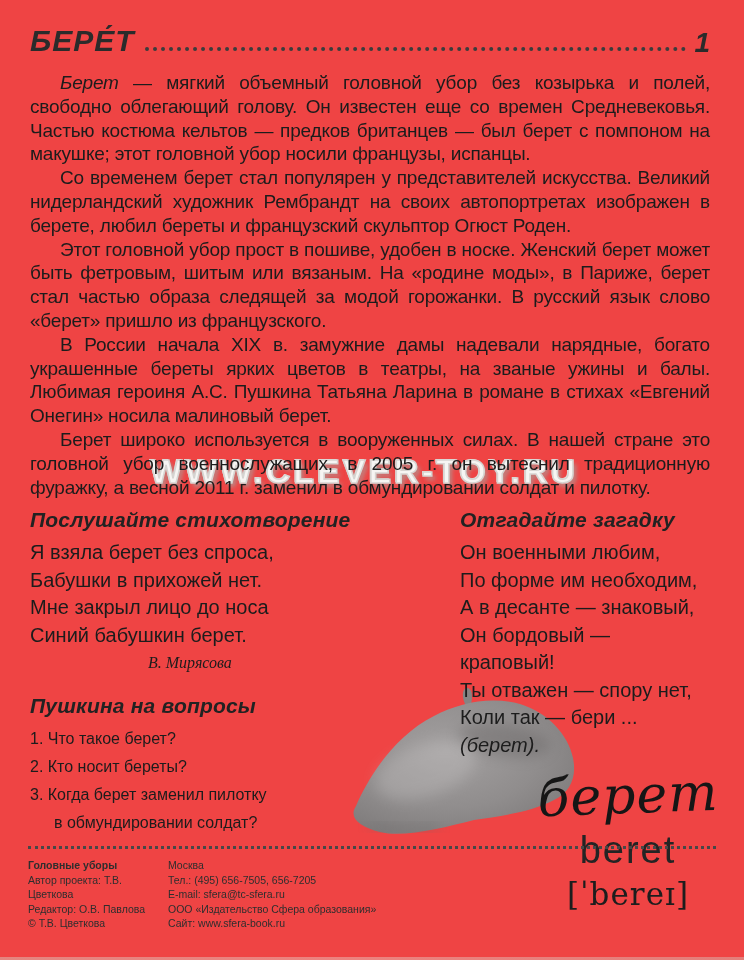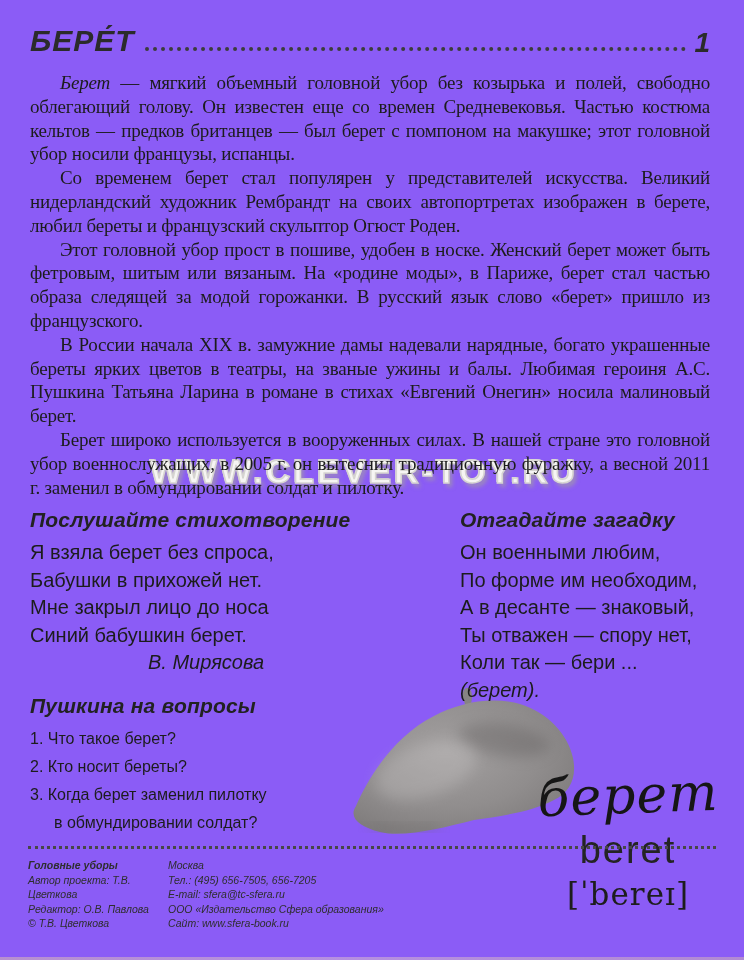--- a/index.html
+++ b/index.html
@@ -1,57 +1,57 @@
 <!DOCTYPE html>
 <html><head>
 <meta charset="utf-8">
 <style>
   html,body{margin:0;padding:0;background:#ffffff;}
   .page{
-    position:relative;width:744px;height:960px;overflow:hidden;background:#8b5cf6;
+    position:relative;width:744px;height:960px;overflow:hidden;background:#ef4444;
     font-family:"Liberation Sans","DejaVu Sans",sans-serif;color:#1c1c1c;
   }
   
   .title-row{display:flex;align-items:flex-end;padding:24px 34px 0 30px;}
   .page-title{font-size:30px;font-weight:bold;font-style:italic;letter-spacing:1px;color:#2b2b2b;white-space:nowrap;}
   .leader{flex:1 1 auto;border-bottom:4px dotted #3c3c3c;margin:0 8px 7px 10px;height:0;}
   .page-num{font-size:28px;font-style:italic;font-weight:600;color:#2b2b2b;line-height:1;padding-bottom:1px;}
   
-  .article{position:relative;z-index:2;margin:13px 34px 0 30px;font-family:Liberation Serif, serif;}
+  .article{position:relative;z-index:2;margin:13px 34px 0 30px;}
   .article p{margin:0;text-indent:30px;text-align:justify;font-size:19px;line-height:23.8px;letter-spacing:-0.2px;}
   .it{font-style:italic;}
   
   .watermark{
     position:absolute;left:0;right:16px;top:452px;z-index:1;text-align:center;white-space:nowrap;
     font-size:34px;font-weight:bold;letter-spacing:3px;color:#f6f5f3;
     -webkit-text-stroke:1.6px #d6d4d1;
     text-shadow:3px 4px 4px rgba(165,162,158,0.75), -1px -1px 0 #e7e5e2;
   }
   
   .columns{position:absolute;left:30px;right:40px;top:508px;display:flex;z-index:2;}
   .poem-col{width:430px;flex:0 0 auto;}
   .riddle-col{flex:1 1 auto;}
   .col-heading{font-size:21px;font-weight:bold;font-style:italic;letter-spacing:0.2px;margin:0 0 7px 0;color:#222;}
   .verse-line{font-size:20px;line-height:27.5px;}
-  .poem-author{font-size:20px;line-height:27.5px;font-style:italic;padding-left:118px;}
+  .poem-author{font-size:16px;line-height:27.5px;font-style:italic;padding-left:118px;font-family:Liberation Serif, serif;}
   
   .questions{position:absolute;left:30px;top:694px;width:330px;z-index:2;}
   .question-line{font-size:16px;line-height:28px;}
   .question-cont{padding-left:24px;}
   
   .beret-wrap{position:absolute;left:340px;top:684px;width:248px;height:168px;z-index:1;}
   
   .vocab{position:absolute;left:520px;top:762px;width:216px;text-align:center;z-index:2;}
   .vocab-ru{font-family:"DejaVu Serif","Liberation Serif",serif;font-style:italic;font-size:52px;line-height:66px;color:#161616;transform:rotate(-2deg);letter-spacing:1px;}
   .vocab-en{font-size:38px;line-height:45px;color:#242424;letter-spacing:2px;}
   .vocab-tr{font-family:"DejaVu Serif","Liberation Serif",serif;font-size:31px;line-height:42px;color:#1d1d1d;letter-spacing:1px;}
   
   .footer{position:absolute;left:28px;right:28px;top:846px;z-index:3;}
   .footer-rule{border-top:3px dotted #474747;height:0;margin-bottom:9px;}
-  .footer-cols{display:flex;align-items:flex-start;font-style:italic;}
+  .footer-cols{display:flex;align-items:flex-start;}
   .footer small, .footer div{font-size:10.5px;}
   .f-col1{width:140px;flex:0 0 auto;line-height:14.5px;color:#2e2e2e;}
   .f-col2{width:228px;flex:0 0 auto;line-height:14.5px;color:#2e2e2e;}
   .f-bold{font-weight:bold;}
   .f-logo{margin-left:6px;margin-top:2px;}
   .bottom-edge{position:absolute;left:0;right:0;bottom:0;height:3px;background:linear-gradient(to right,rgba(219,186,176,0.55),rgba(233,206,198,0.45) 45%,rgba(216,184,176,0.5));}
 </style>
 </head>
 <body>
 
@@ -80,20 +80,21 @@
       <div class="verse-line">Бабушки в прихожей нет.</div>
       <div class="verse-line">Мне закрыл лицо до носа</div>
       <div class="verse-line">Синий бабушкин берет.</div>
       <div class="poem-author">В. Мирясова</div>
     </div>
     <div class="riddle-col">
       <div class="col-heading">Отгадайте загадку</div>
       <div class="verse-line">Он военными любим,</div>
       <div class="verse-line">По форме им необходим,</div>
       <div class="verse-line">А в десанте — знаковый,</div>
+      <div class="verse-line">Он бордовый — краповый!</div>
       <div class="verse-line">Ты отважен — спору нет,</div>
       <div class="verse-line"><span>Коли так — бери ... </span><span class="it">(берет).</span></div>
     </div>
   </div>
 
   <div class="questions">
     <div class="col-heading">Пушкина на вопросы</div>
     <div class="question-line">1. Что такое берет?</div>
     <div class="question-line">2. Кто носит береты?</div>
     <div class="question-line">3. Когда берет заменил пилотку</div>

